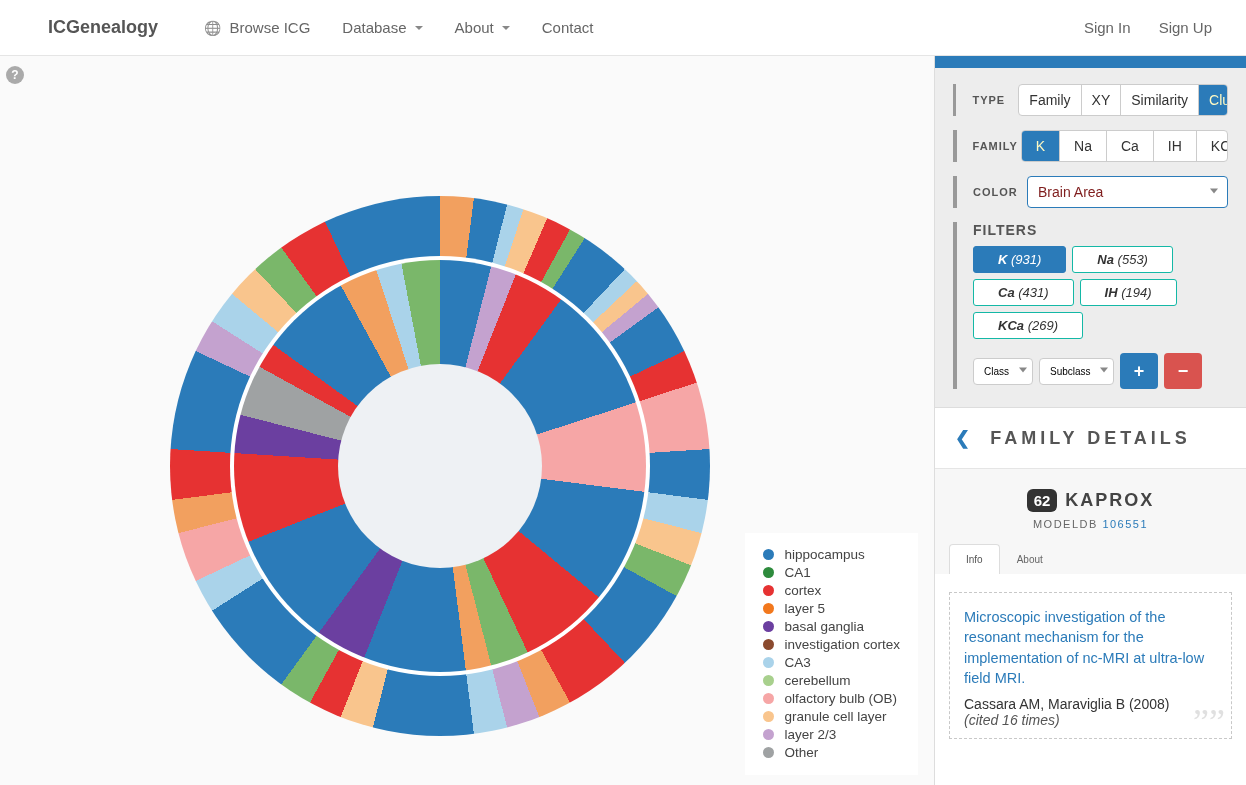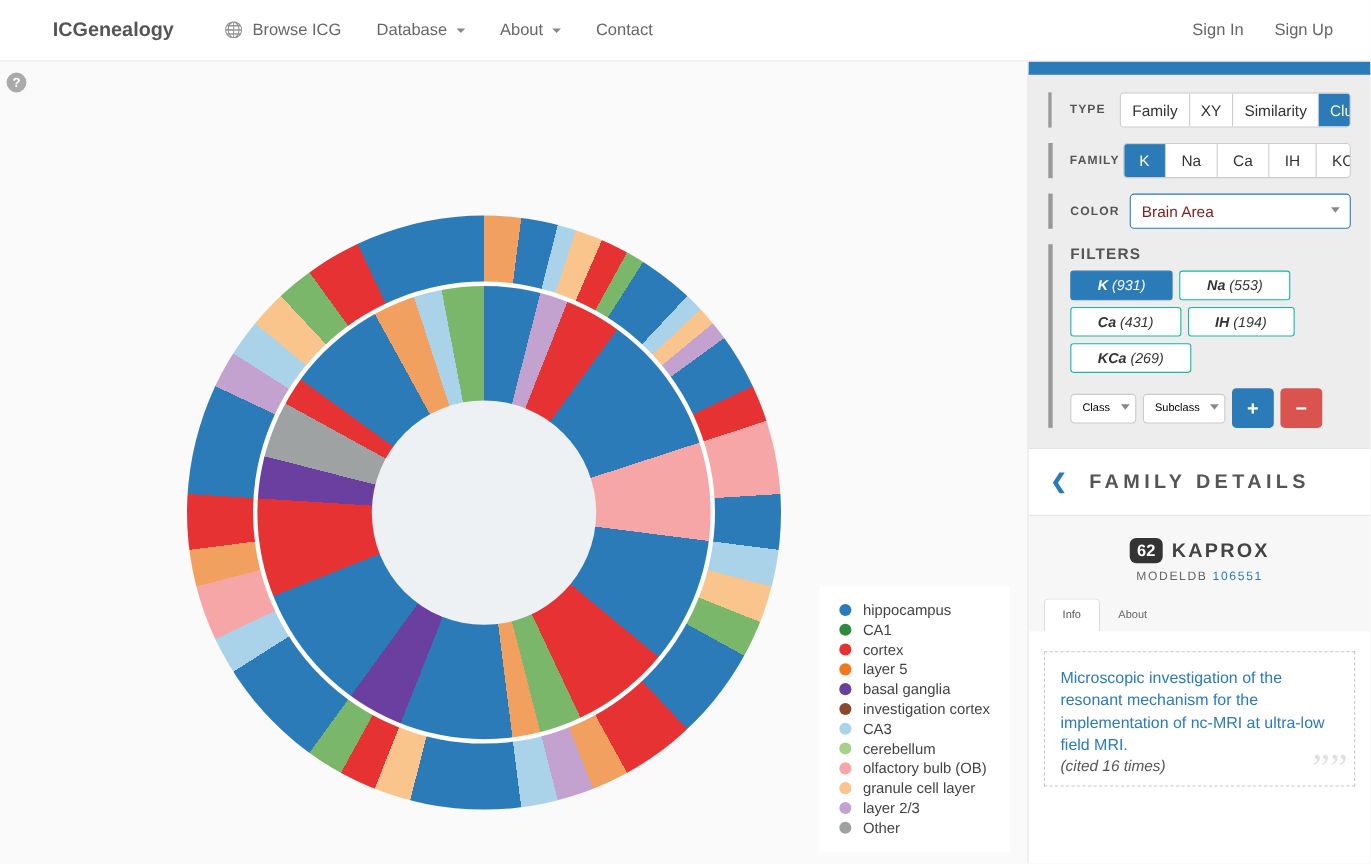--- a/index.html
+++ b/index.html
@@ -271,18 +271,19 @@
     </div>
 
     <div class="tabs" id="detail-tabs">
         <div class="tab active">Info</div>
         <div class="tab">About</div>
       </div>
 
     <div class="detail-body">
       <div class="cite-box">
         <div class="cite-title">Microscopic investigation of the resonant mechanism for the implementation of nc-MRI at ultra-low field MRI.</div>
+        <div class="cite-auth">Cassara AM, Maraviglia B (2008)</div>
         <div class="cite-times">(cited 16 times)</div>
         <div class="cite-quote">””</div>
       </div>
     </div>
   </div>
 </div>
 
 </body></html>

